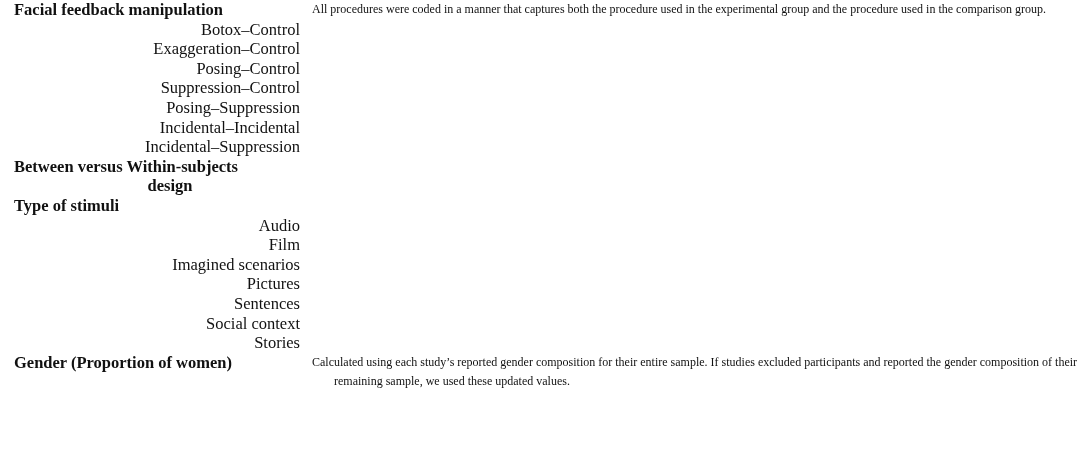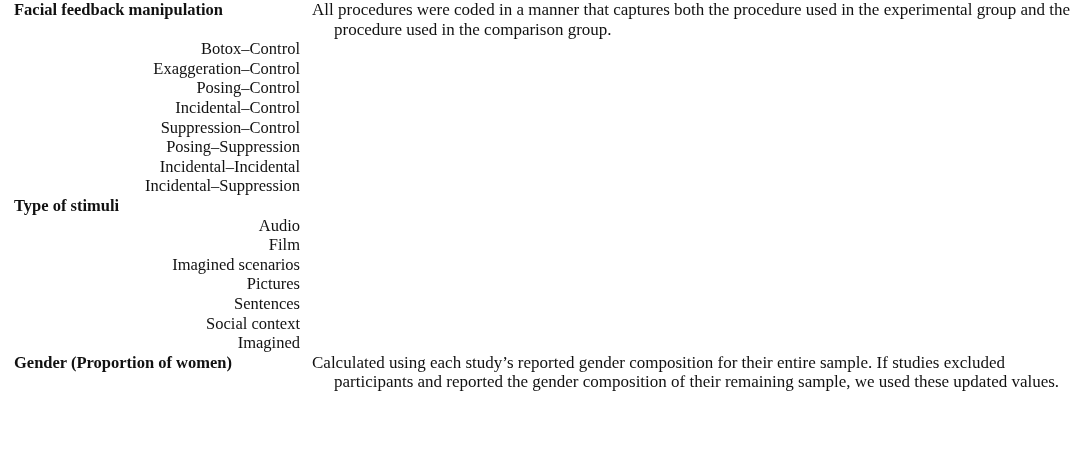--- a/index.html
+++ b/index.html
@@ -30,21 +30,21 @@
     padding: 0;
   }
   col.col-left { width: 300px; }
   col.col-right { width: 780px; }
 
   .row-cell-left {
     font-size: 16.5px;
     line-height: 19.6px;
   }
   .row-cell-right {
-    font-size: 17px;
+    font-size: 12px;
     line-height: 19.6px;
   }
 
   .moderator {
     font-weight: bold;
     padding-left: 22px;
     text-indent: -8px;
   }
   .moderator.wrapline {
     padding-left: 22px;
@@ -105,26 +105,20 @@
         <td class="row-cell-right"></td>
       </tr>
 
       <tr>
         <td class="row-cell-left">
           <div class="level">Posing–Control</div>
         </td>
         <td class="row-cell-right"></td>
       </tr>
 
-      <tr>
-        <td class="row-cell-left">
-          <div class="level">Incidental–Control</div>
-        </td>
-        <td class="row-cell-right"></td>
-      </tr>
 
       <tr>
         <td class="row-cell-left">
           <div class="level">Suppression–Control</div>
         </td>
         <td class="row-cell-right"></td>
       </tr>
 
 
       <tr>
@@ -142,20 +136,29 @@
       </tr>
 
       <tr>
         <td class="row-cell-left">
           <div class="level">Incidental–Suppression</div>
         </td>
         <td class="row-cell-right"></td>
       </tr>
 
 
+      <tr>
+        <td class="row-cell-left">
+          <div class="moderator wrapline">
+            <span>Between versus Within-subjects</span>
+            <span class="cont">design</span>
+          </div>
+        </td>
+        <td class="row-cell-right"></td>
+      </tr>
 
 
 
       <tr>
         <td class="row-cell-left">
           <div class="moderator">Type of stimuli</div>
         </td>
         <td class="row-cell-right"></td>
       </tr>
 
@@ -196,21 +199,21 @@
 
       <tr>
         <td class="row-cell-left">
           <div class="level">Social context</div>
         </td>
         <td class="row-cell-right"></td>
       </tr>
 
       <tr>
         <td class="row-cell-left">
-          <div class="level">Imagined</div>
+          <div class="level">Stories</div>
         </td>
         <td class="row-cell-right"></td>
       </tr>
 
       <tr>
         <td class="row-cell-left">
           <div class="moderator">Gender (Proportion of women)</div>
         </td>
         <td class="row-cell-right">
           <div class="desc">

